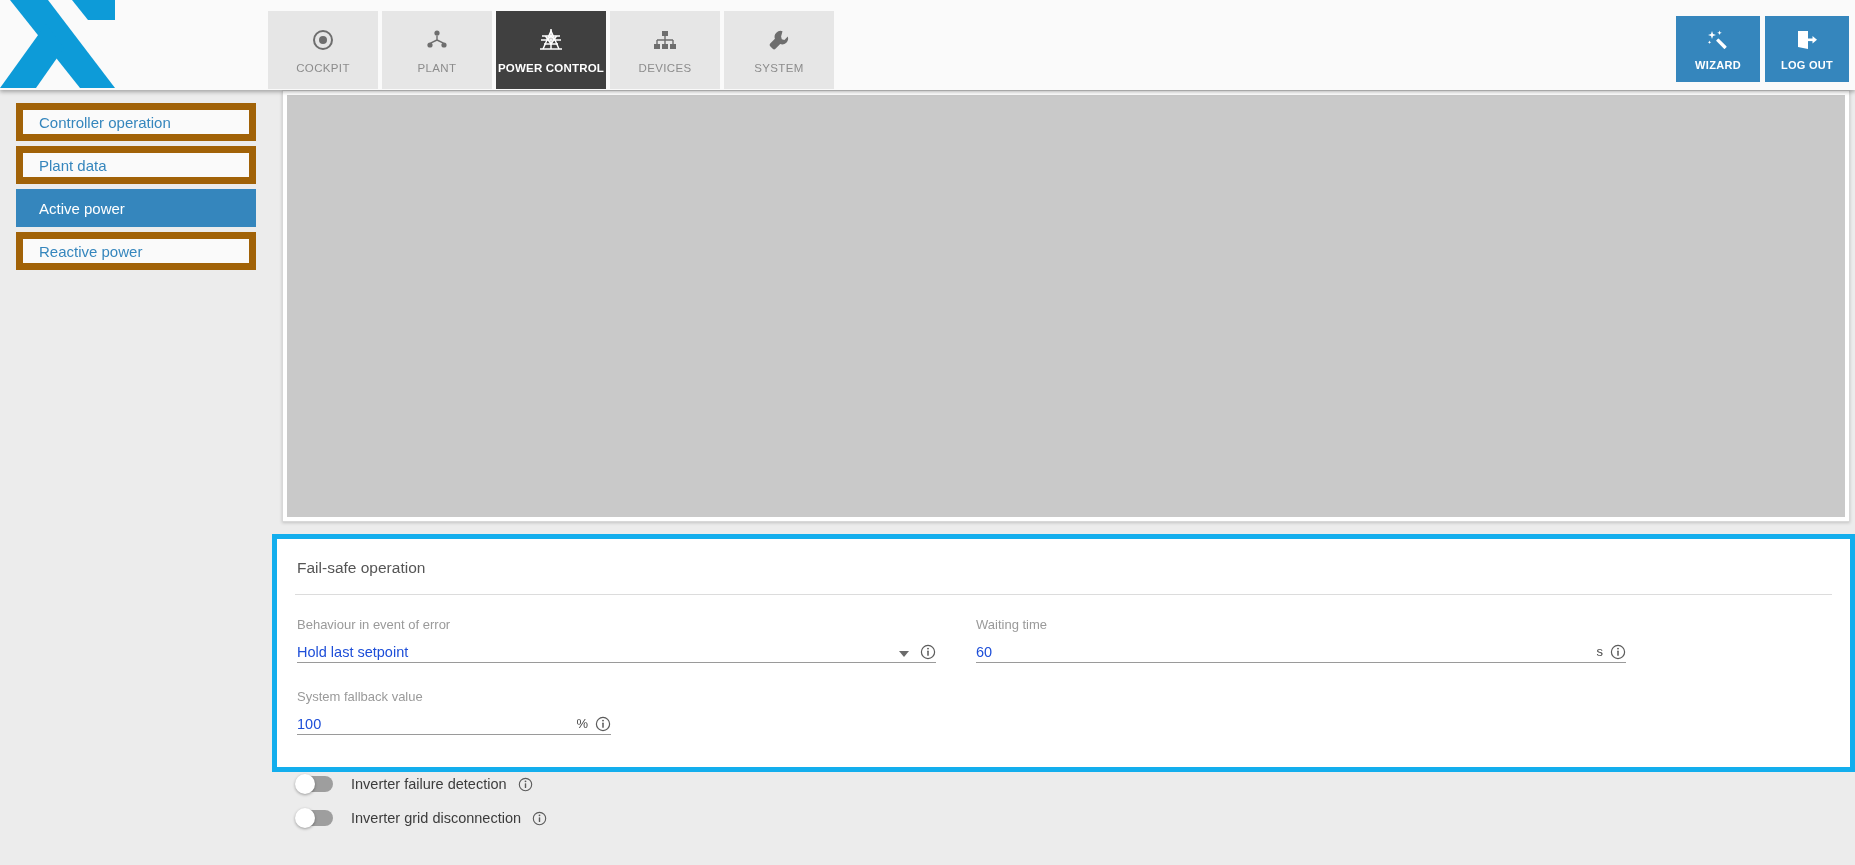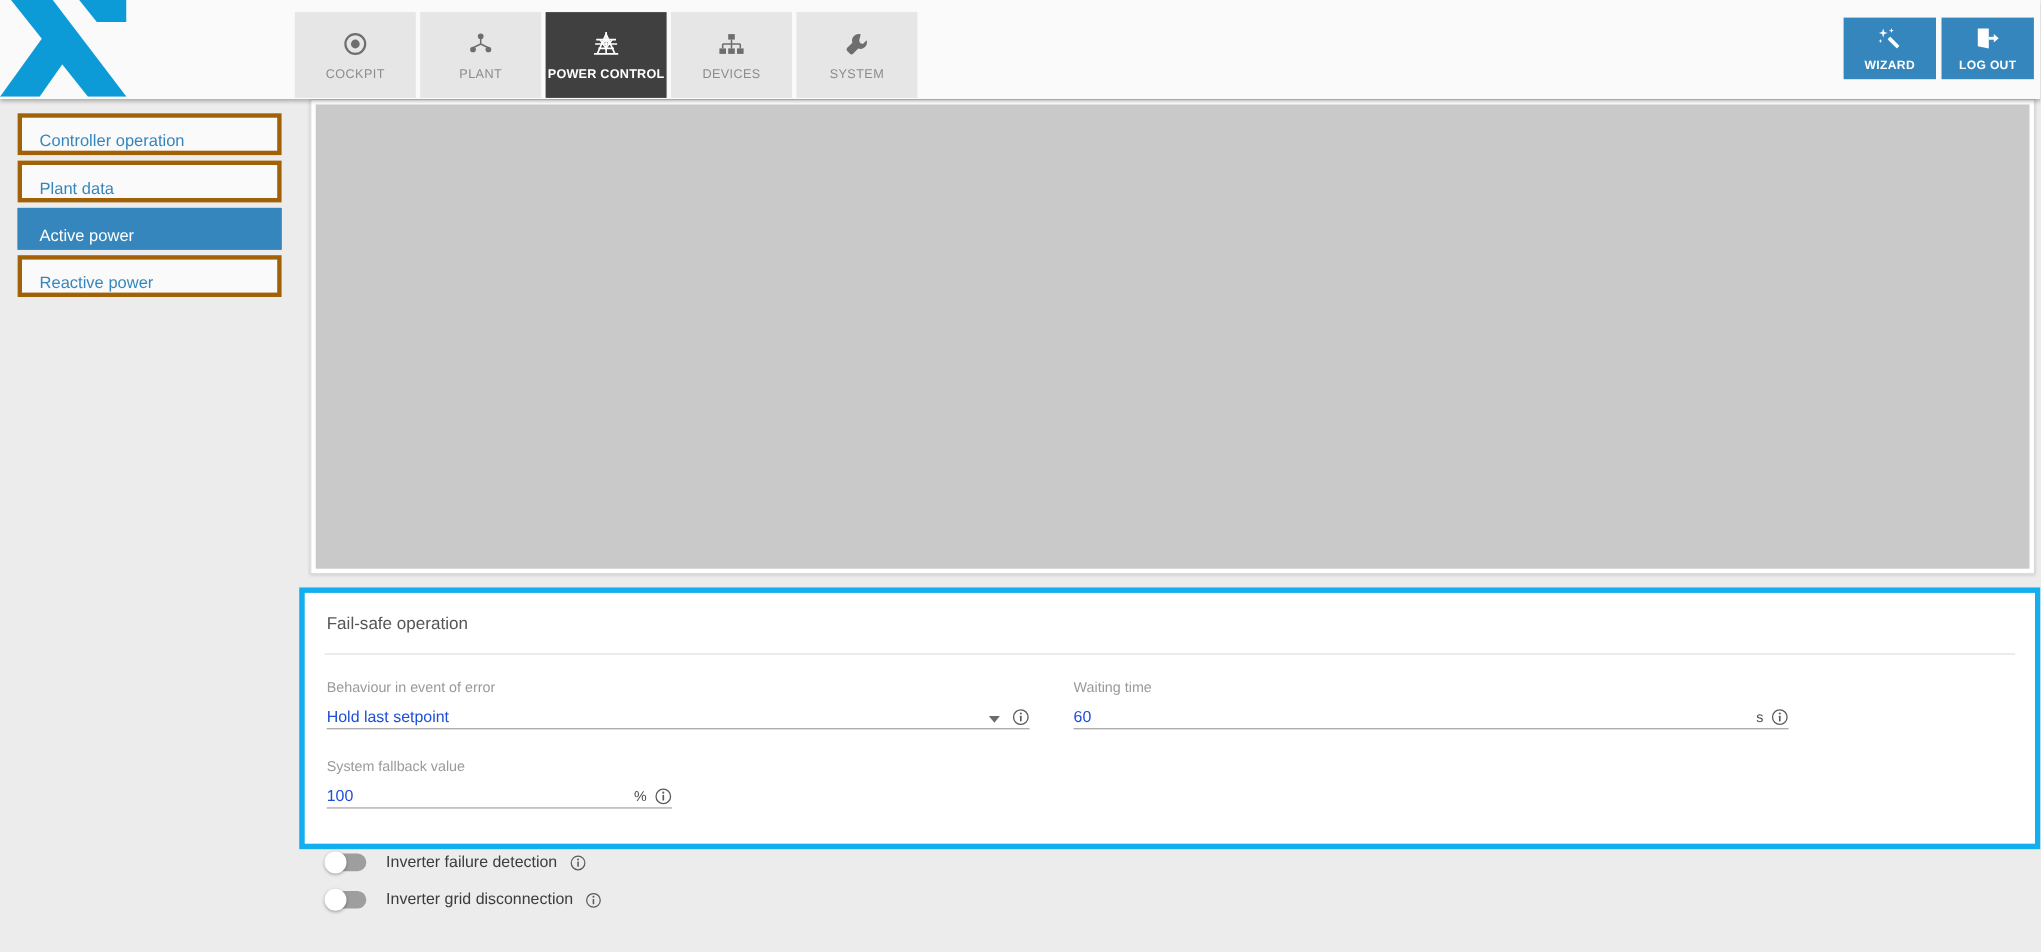--- a/index.html
+++ b/index.html
@@ -79,21 +79,21 @@
 
   .topright {
     position: absolute;
     right: 6px;
     top: 16px;
     display: flex;
     gap: 5px;
   }
   .tr-btn {
     width: 84px;
-    height: 56px;
+    height: 66px;
     background: #3586bd;
     display: flex;
     flex-direction: column;
     align-items: center;
     justify-content: center;
     gap: 7px;
     cursor: pointer;
     user-select: none;
   }
   .tr-btn .tr-icon { height: 24px; display:flex; align-items:center; justify-content:center; }
@@ -110,23 +110,23 @@
     position: absolute;
     left: 0; top: 90px;
     width: 272px;
     height: 775px;
     background: #ececec;
     padding: 13px 16px 0 16px;
   }
   .side-item {
     height: 38px;
     background: #fafafa;
-    border: 4px solid #a16207;
-    display: flex;
-    align-items: flex-end;
+    border: 7px solid #a16207;
+    display: flex;
+    align-items: center;
     padding-left: 16px;
     margin-bottom: 5px;
     font-size: 15px;
     color: #3586bd;
     cursor: pointer;
     user-select: none;
   }
   .side-item.active {
     background: #3586bd;
     border-color: #3586bd;

